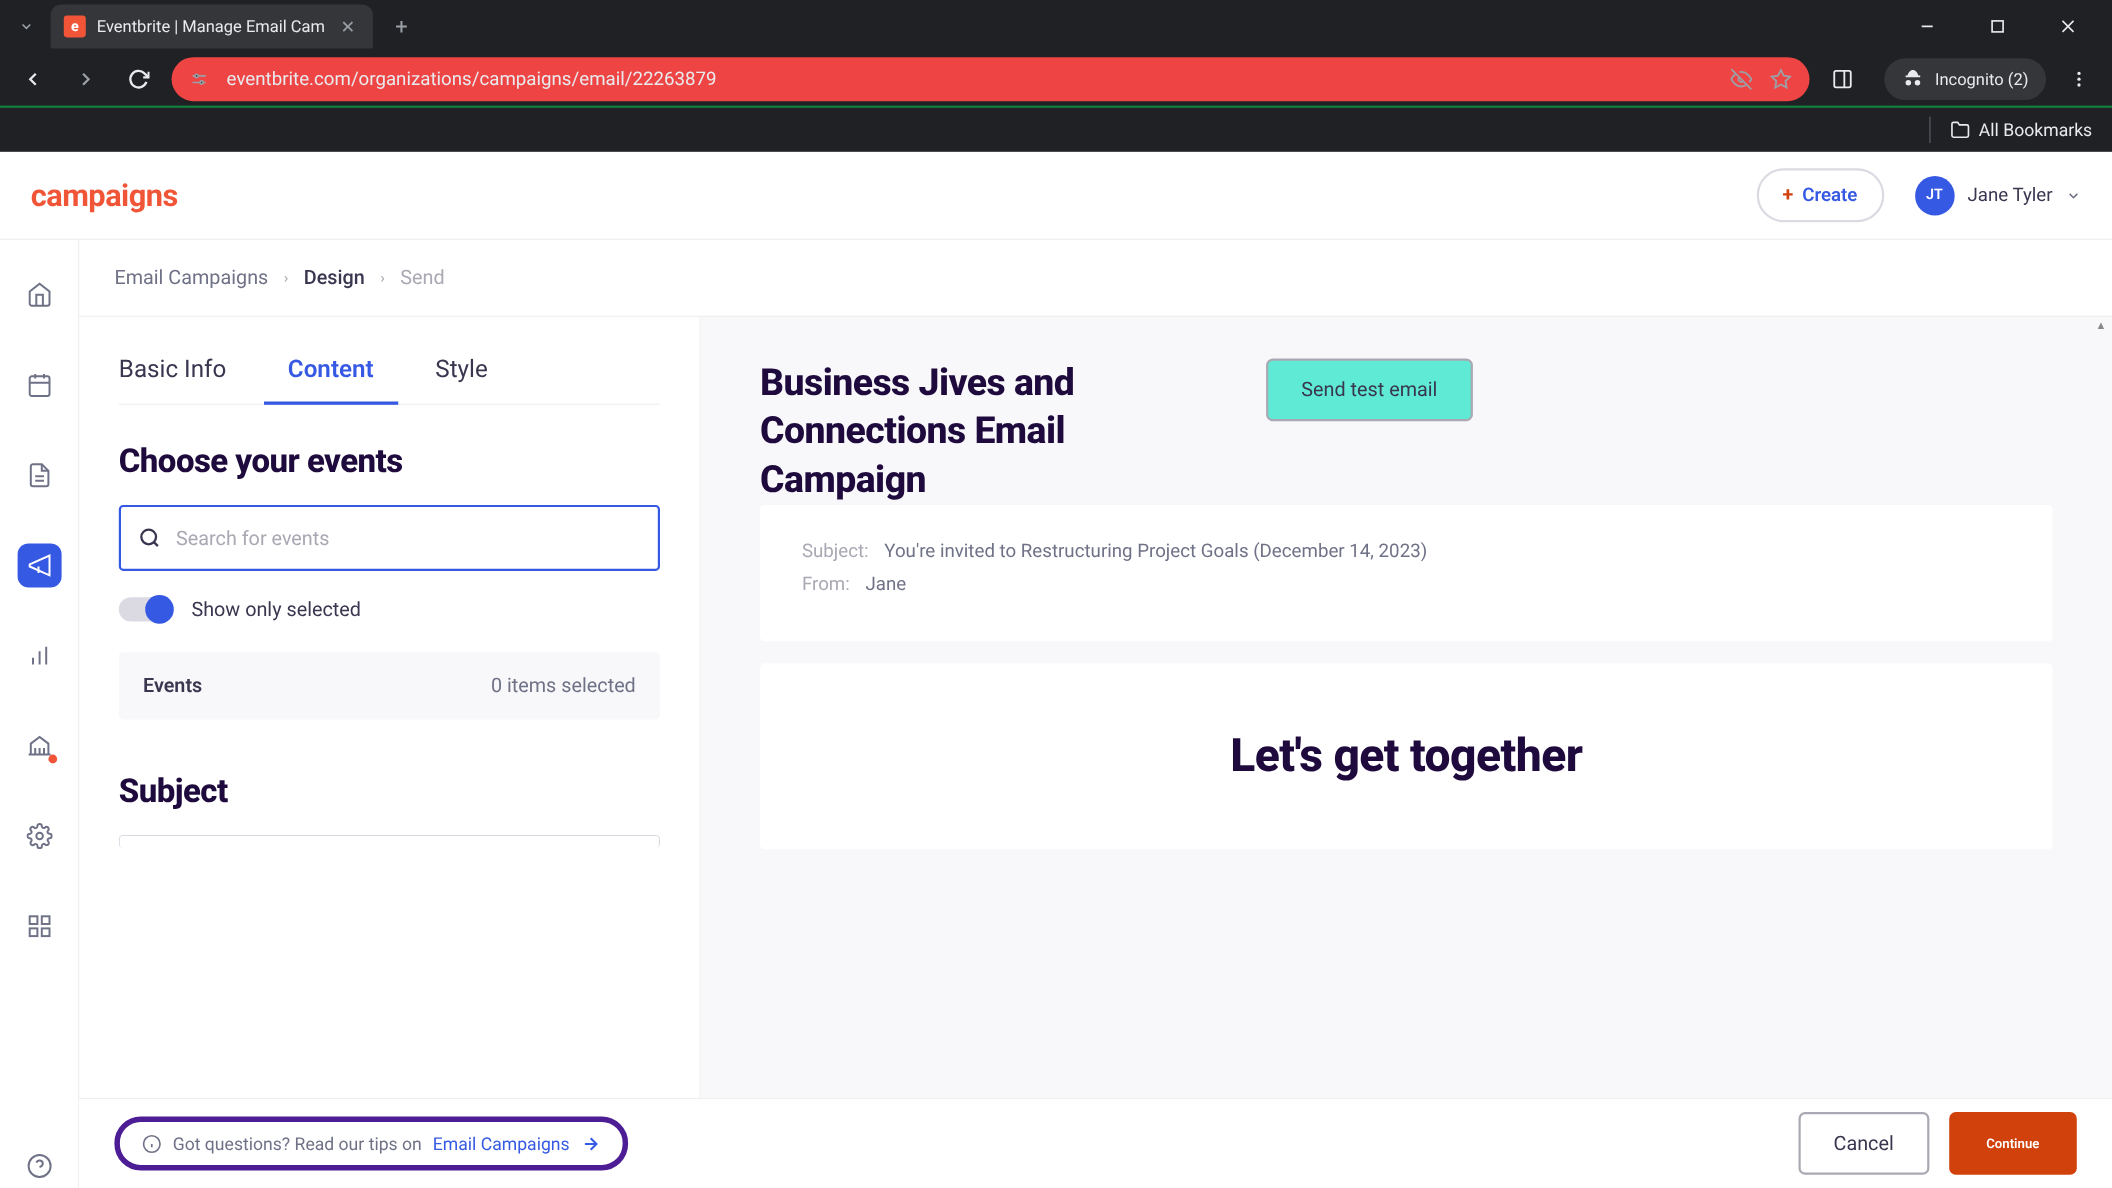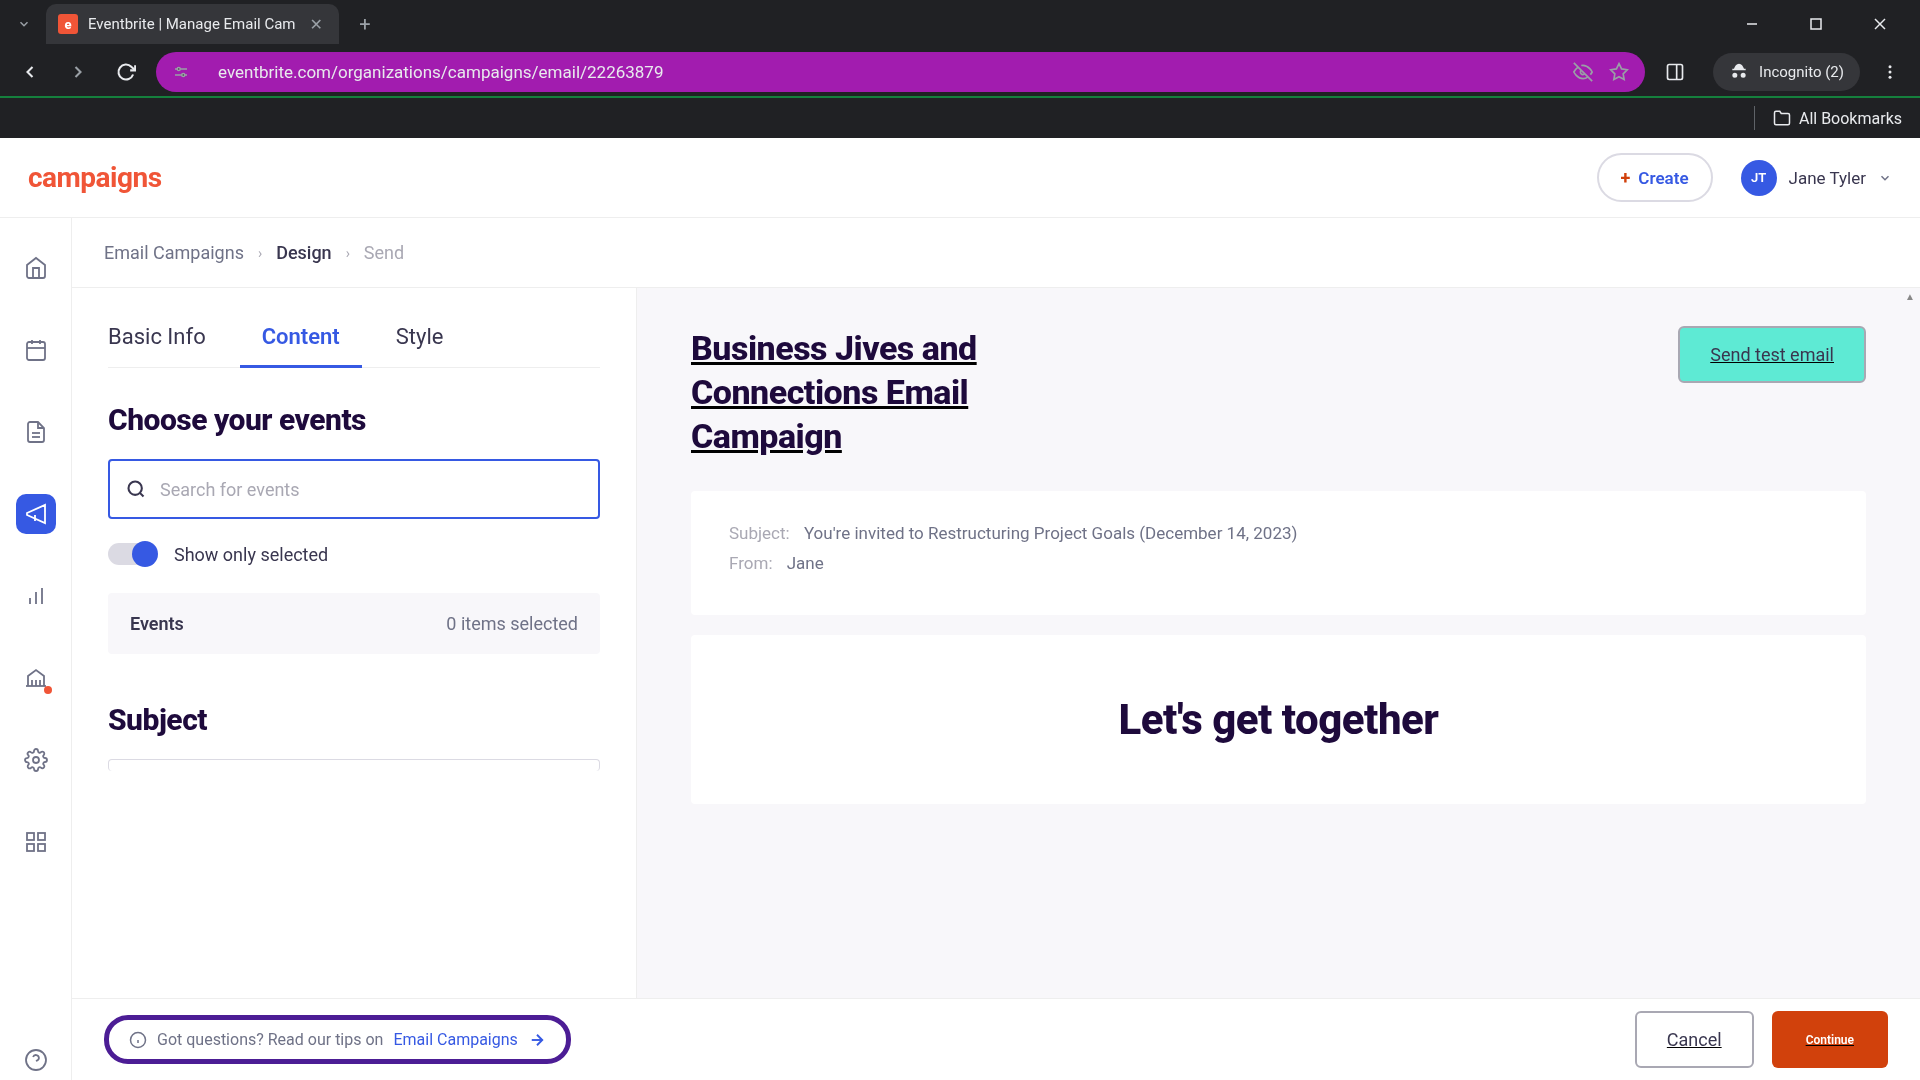--- a/index.html
+++ b/index.html
@@ -13,21 +13,21 @@
 .tab-favicon { width: 20px; height: 20px; background: #f05537; border-radius: 3px; display: flex; align-items: center; justify-content: center; color: #fff; font-weight: 800; font-size: 13px; }
 .tab-title { color: #e8eaed; font-size: 15px; white-space: nowrap; overflow: hidden; text-overflow: ellipsis; flex: 1; }
 .tab-close { color: #9aa0a6; font-size: 16px; cursor: pointer; padding: 2px 4px; }
 .new-tab { width: 32px; height: 32px; display: flex; align-items: center; justify-content: center; color: #9aa0a6; font-size: 20px; margin-left: 10px; cursor: pointer; }
 .win-controls { margin-left: auto; display: flex; gap: 24px; color: #e8eaed; padding-right: 12px; }
 .win-btn { width: 40px; height: 32px; display: flex; align-items: center; justify-content: center; cursor: pointer; }
 
 .nav-bar { height: 48px; display: flex; align-items: center; padding: 0 12px; gap: 12px; }
 .nav-btn { width: 36px; height: 36px; display: flex; align-items: center; justify-content: center; color: #9aa0a6; cursor: pointer; border-radius: 50%; }
 .nav-btn.active { color: #e8eaed; }
-.url-bar { flex: 1; background: #a21caf; height: 40px; border-radius: 20px; display: flex; align-items: center; padding: 0 16px; gap: 28px; }
+.url-bar { flex: 1; background: #ef4444; height: 40px; border-radius: 20px; display: flex; align-items: center; padding: 0 16px; gap: 16px; }
 .url-icon { color: #9aa0a6; font-size: 16px; }
 .url-text { color: #e8eaed; font-size: 17px; flex: 1; }
 .url-right { display: flex; gap: 16px; align-items: center; color: #9aa0a6; }
 .incognito-chip { background: #35363a; height: 38px; border-radius: 19px; display: flex; align-items: center; padding: 0 16px; gap: 10px; color: #e8eaed; font-size: 15px; margin-left: 8px; }
 .menu-dots { width: 36px; height: 36px; display: flex; align-items: center; justify-content: center; color: #e8eaed; cursor: pointer; }
 
 .bookmarks-bar { height: 42px; display: flex; align-items: center; justify-content: flex-end; padding: 0 18px; border-top: 2px solid #15803d; }
 .bookmarks-link { color: #e8eaed; font-size: 16px; display: flex; align-items: center; gap: 8px; cursor: pointer; }
 .bookmarks-sep { width: 1px; height: 24px; background: #5f6368; margin-right: 18px; }
 
@@ -77,39 +77,39 @@
 
 .toggle-row { display: flex; align-items: center; gap: 18px; margin-bottom: 28px; }
 .toggle { width: 48px; height: 22px; background: #dbdae3; border-radius: 11px; position: relative; cursor: pointer; }
 .toggle .knob { position: absolute; right: -2px; top: -2px; width: 26px; height: 26px; background: #3659e3; border-radius: 50%; }
 .toggle-label { font-size: 18px; color: #39364f; }
 
 .events-bar { background: #f8f7fa; padding: 20px 22px; display: flex; justify-content: space-between; font-size: 18px; color: #6f7287; border-radius: 4px; margin-bottom: 48px; }
 .events-bar .label { font-weight: 600; color: #39364f; }
 
 .panel-right { flex: 1; background: #f8f7fa; padding: 38px 54px; overflow-y: auto; position: relative; }
-.preview-header { display: flex; justify-content: space-between; align-items: flex-start; margin-bottom: 32px; gap: 40px; text-decoration: underline; }
+.preview-header { display: flex; align-items: flex-start; gap: 40px; }
 .campaign-title { font-size: 34px; font-weight: 800; color: #1e0a3c; line-height: 1.3; max-width: 420px; letter-spacing: -0.5px; }
 .test-btn { background: #5eead4; border: 2px solid #a9a8b3; padding: 16px 30px; font-size: 18px; color: #39364f; border-radius: 6px; cursor: pointer; flex-shrink: 0; }
 
 .email-preview { background: #fff; border-radius: 4px; padding: 32px 38px; margin-bottom: 20px; }
 .meta-row { font-size: 17px; margin-bottom: 10px; }
 .meta-label { color: #a9a8b3; margin-right: 10px; }
 .meta-value { color: #6f7287; }
 
 .email-body { background: #fff; border-radius: 4px; padding: 60px 40px; text-align: center; }
 .email-headline { font-size: 42px; font-weight: 800; color: #1e0a3c; letter-spacing: -0.5px; }
 
 .scrollbar-track { position: absolute; right: 2px; top: 0; width: 16px; height: 100%; }
 .scrollbar-arrow { width: 16px; height: 16px; display: flex; align-items: center; justify-content: center; color: #888; font-size: 10px; }
 
 .footer { position: absolute; bottom: 0; left: 72px; right: 0; height: 82px; background: #fff; border-top: 1px solid #eee; display: flex; align-items: center; padding: 0 32px; justify-content: space-between; }
 .tip-chip { border: 5px solid #4c1d95; border-radius: 24px; padding: 10px 20px; display: flex; align-items: center; gap: 10px; font-size: 16px; color: #6f7287; cursor: pointer; }
 .tip-chip .link { color: #3659e3; }
-.footer-actions { display: flex; gap: 18px; text-decoration: underline; }
+.footer-actions { display: flex; gap: 18px; }
 .btn-cancel { background: #fff; border: 2px solid #a9a8b3; padding: 16px 30px; font-size: 18px; color: #39364f; border-radius: 6px; cursor: pointer; }
 .btn-continue { background: #d1410c; border: none; padding: 16px 34px; font-size: 12px; color: #fff; border-radius: 6px; cursor: pointer; font-weight: 600; }
 
 svg { display: block; }
 </style>
 </head>
 <body>
 
 <div class="browser-chrome">
   <div class="tab-strip">

